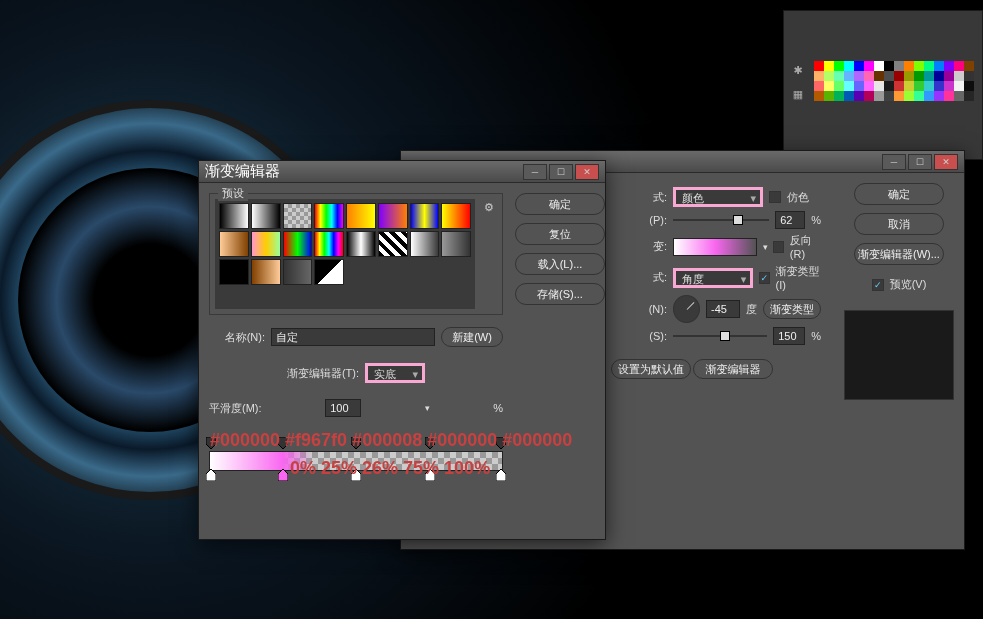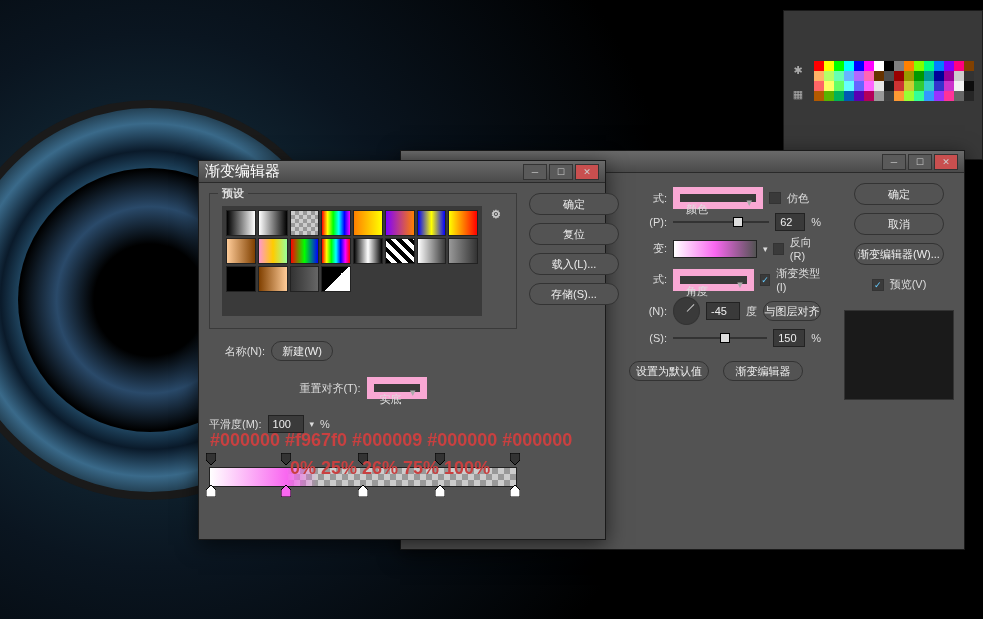--- a/index.html
+++ b/index.html
@@ -15,28 +15,28 @@
 .dialog{position:absolute;background:#535353;border:1px solid #1a1a1a;box-shadow:0 5px 20px rgba(0,0,0,.6);}
 .titlebar{height:22px;background:linear-gradient(#6a6a6a,#4a4a4a);display:flex;align-items:center;padding:0 6px;border-bottom:1px solid #2a2a2a;}
 .titlebar .ttl{flex:1;font-size:15px;color:#fff;}
 .win-btns{display:flex;gap:2px;}
 .win-btn{width:24px;height:16px;background:#5a5a5a;border:1px solid #333;display:flex;align-items:center;justify-content:center;font-size:9px;color:#ccc;}
 .win-btn.close{background:#c94f4f;}
 .body{padding:10px;display:flex;gap:12px;}
 .col{display:flex;flex-direction:column;gap:8px;}
 .btn{width:90px;height:22px;background:#535353;border:1px solid #333;border-radius:11px;display:flex;align-items:center;justify-content:center;color:#eee;cursor:pointer;}
 .btn.sm{width:80px;height:20px;}
-.sect{border:1px solid #3a3a3a;padding:12px;position:relative;font-weight:bold;}
+.sect{border:1px solid #3a3a3a;padding:5px;position:relative;}
 .sect-lbl{position:absolute;top:-8px;left:8px;background:#535353;padding:0 4px;font-size:11px;}
 .presets{width:260px;height:110px;background:#3a3a3a;padding:4px;display:grid;grid-template-columns:repeat(8,1fr);grid-auto-rows:26px;gap:2px;overflow:hidden;}
 .preset{border:1px solid #222;}
 .row{display:flex;align-items:center;gap:6px;margin:4px 0;}
 .lbl{min-width:56px;text-align:right;}
 .input{background:#3a3a3a;border:1px solid #222;height:18px;padding:0 4px;color:#eee;}
-.select{background:#3a3a3a;border:7px solid #f9a8d4;height:20px;padding:8px 18px 0 6px;position:relative;}
+.select{background:#3a3a3a;border:3px solid #f9a8d4;height:20px;padding:1px 18px 0 6px;position:relative;}
 .select::after{content:"▾";position:absolute;right:4px;top:2px;color:#aaa;}
 .slider{position:relative;height:14px;}
 .slider .track{position:absolute;top:6px;left:0;right:0;height:2px;background:#333;}
 .slider .thumb{position:absolute;top:2px;width:10px;height:10px;background:#ddd;border:1px solid #000;}
 .grad-bar{position:relative;height:40px;margin:10px 0;}
 .grad-bar .bar{position:absolute;top:12px;left:0;right:0;height:20px;border:1px solid #222;background:linear-gradient(90deg,#fff 0%,#f967f0 25%,rgba(249,103,240,0) 35%,rgba(0,0,0,0) 50%,rgba(0,0,0,0) 100%),repeating-conic-gradient(#999 0 25%,#ccc 0 50%) 0 0/12px 12px;}
 .stop{position:absolute;width:10px;height:12px;}
 .stop.top{top:-2px;}
 .stop.bot{bottom:-2px;}
 .stop svg{width:10px;height:12px;}
@@ -173,32 +173,32 @@
         <span class="lbl">式:</span>
         <div class="select" style="width:90px"><span>角度</span></div>
         <span class="chk on"></span>
         <span>渐变类型(I)</span>
       </div>
       <div class="row">
         <span class="lbl">(N):</span>
         <div class="dial"></div>
         <input class="input" style="width: 34px;" value="-45">
         <span>度</span>
-        <div class="btn sm" style="width:60px">与图层对齐</div>
+        <div class="btn sm" style="width:60px">渐变类型</div>
       </div>
       <div class="row">
         <span class="lbl">(S):</span>
         <div class="slider" style="width:100px">
             <div class="track"></div>
             <div class="thumb" style="left:50%"></div>
           </div>
         <input class="input" style="width: 32px;" value="150">
         <span>%</span>
       </div>
-      <div class="row" style="margin-top:14px;gap:14px;justify-content:center">
+      <div class="row" style="margin-top:14px;gap:2px;">
         <div class="btn sm">设置为默认值</div>
         <div class="btn sm">渐变编辑器</div>
       </div>
     </div>
   </div>
   <div class="ls-right">
     <div class="btn">确定</div>
     <div class="btn">取消</div>
     <div class="btn">渐变编辑器(W)...</div>
     <div class="row" style="margin-top:4px">
@@ -243,27 +243,28 @@
               <div class="preset" style="background: rgb(0, 0, 0);"></div>
               <div class="preset" style="background: linear-gradient(90deg, rgb(128, 64, 0), rgb(255, 204, 153));"></div>
               <div class="preset" style="background: linear-gradient(90deg, rgb(51, 51, 51), rgb(102, 102, 102));"></div>
               <div class="preset" style="background: linear-gradient(135deg, rgb(0, 0, 0) 50%, rgb(255, 255, 255) 50%);"></div>
             </div>
           <span class="gear">⚙</span>
         </div>
       </div>
       <div class="row">
         <span class="lbl">名称(N):</span>
+        <input class="input" style="flex: 1 1 0%;" value="自定">
         <div class="btn sm" style="width:62px">新建(W)</div>
       </div>
       <div class="row" style="justify-content:center">
-        <span>重置对齐(T):</span>
+        <span>渐变编辑器(T):</span>
         <div class="select" style="width:60px"><span>实底</span></div>
       </div>
-      <div class="row" style="justify-content:flex-start">
+      <div class="row" style="justify-content:space-between">
         <span>平滑度(M):</span>
         <input class="input" style="width: 36px;" value="100">
         <span style="font-size:9px">▾</span>
         <span>%</span>
       </div>
       <div class="grad-bar">
         <div class="bar"></div>
         <div class="stop top" style="left:-3px"><svg viewBox="0 0 10 12">
               <path d="M0 0h10v7l-5 5-5-5z" fill="#333" stroke="#000"></path>
             </svg></div>
@@ -298,14 +299,14 @@
     </div>
     <div class="col">
       <div class="btn">确定</div>
       <div class="btn">复位</div>
       <div class="btn">载入(L)...</div>
       <div class="btn">存储(S)...</div>
     </div>
   </div>
 </div>
 
-<div class="overlay-text" style="left:210px;top:430px">#000000 #f967f0 #000009 #000000 #000000</div>
+<div class="overlay-text" style="left:210px;top:430px">#000000 #f967f0 #000008 #000000 #000000</div>
 <div class="overlay-text" style="left:290px;top:458px">0% 25% 26% 75% 100%</div>
 
 </body></html>

